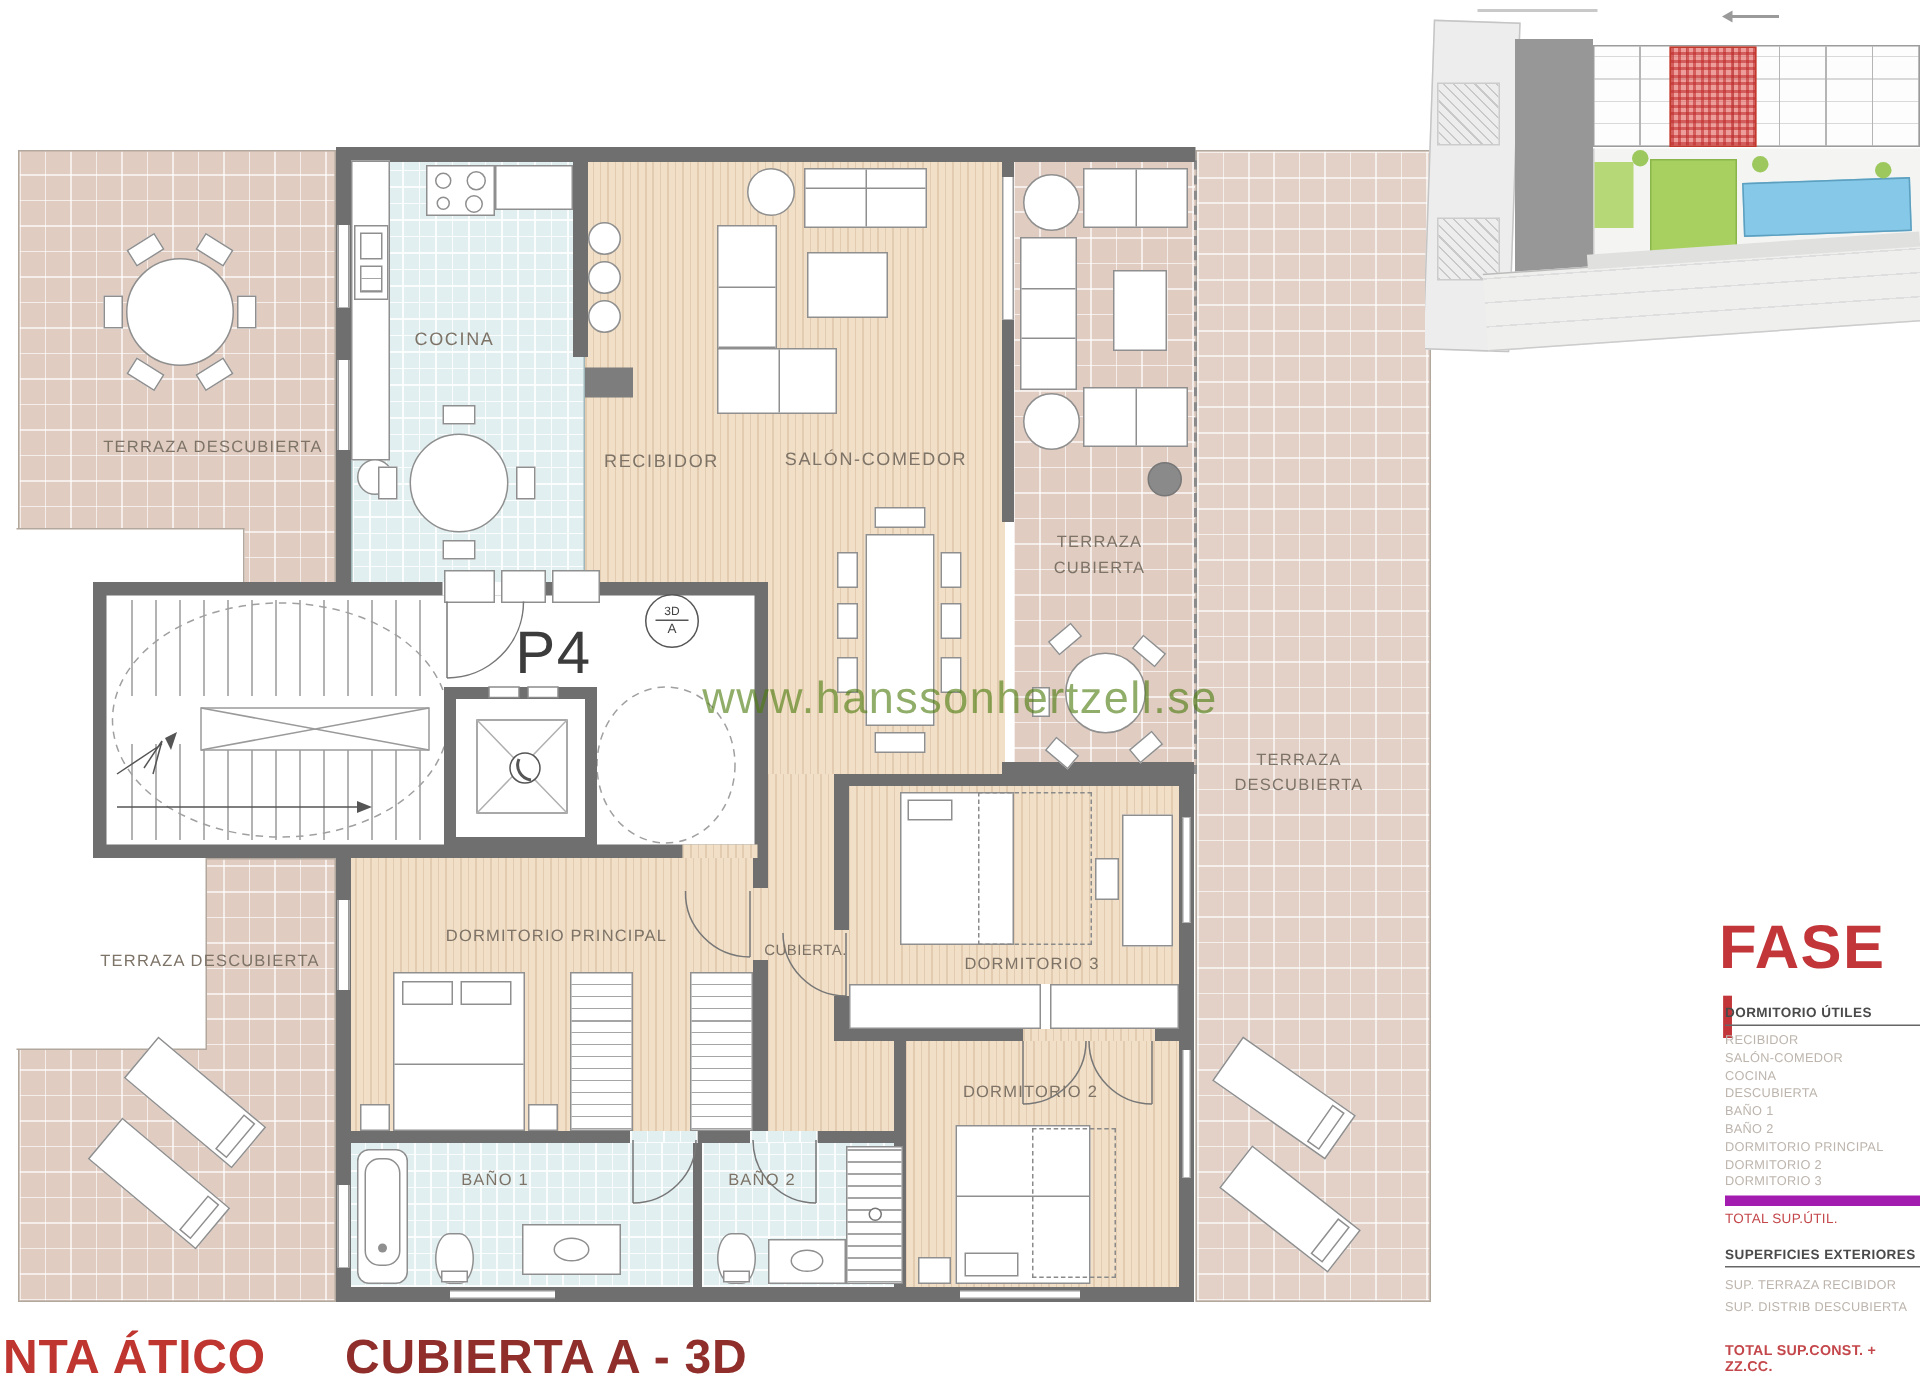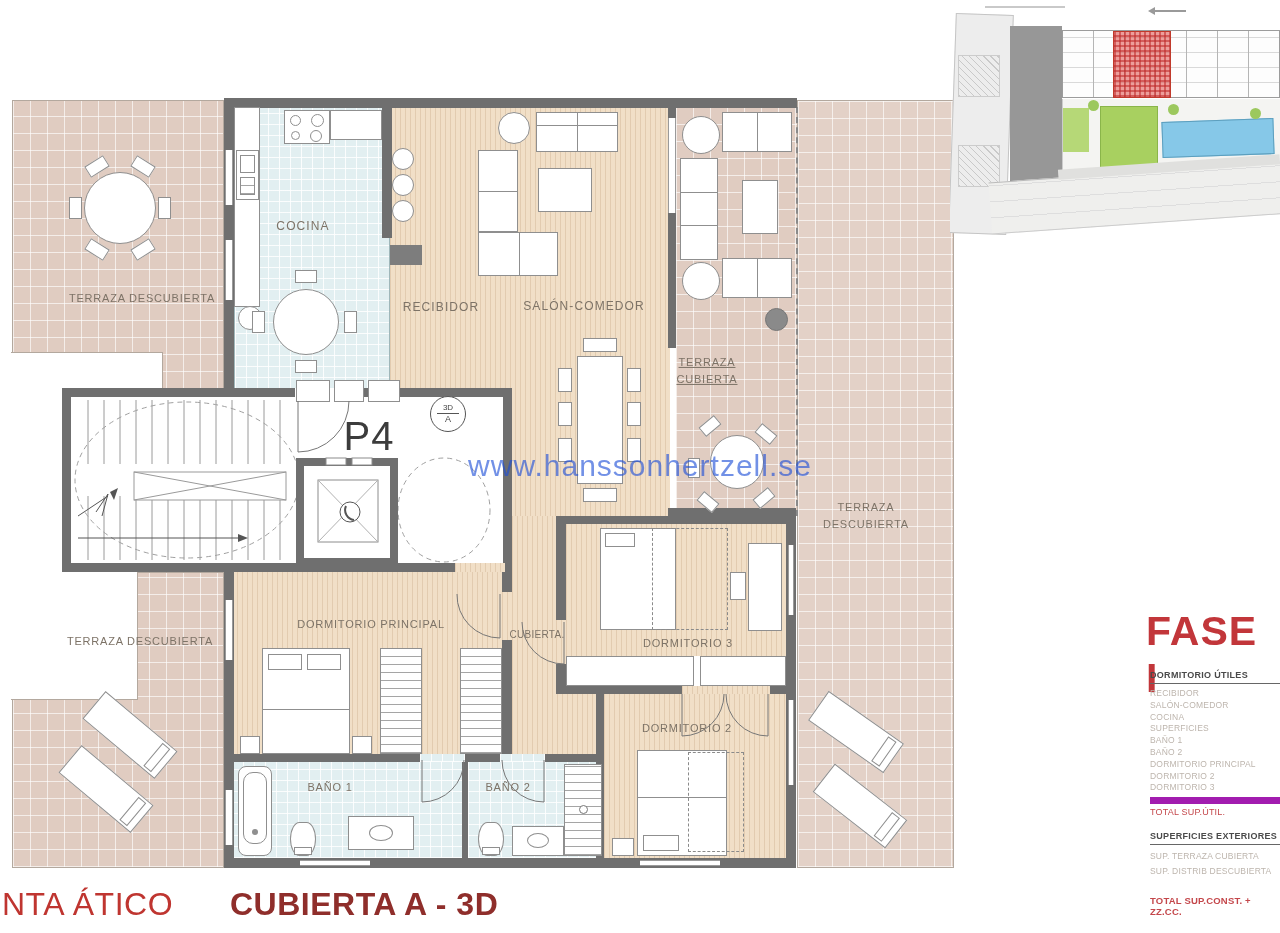--- a/index.html
+++ b/index.html
@@ -24,33 +24,33 @@
   .win{background:#fff;border-top:1px solid #9a9a9a;border-bottom:1px solid #9a9a9a;}
   .winv{background:#fff;border-left:1px solid #9a9a9a;border-right:1px solid #9a9a9a;}
   .rlabel{position:absolute;color:#7d7367;font-size:12px;letter-spacing:1.1px;
     transform:translate(-50%,-50%);white-space:nowrap;z-index:40;}
   .rlabel.sm{font-size:11px;letter-spacing:.8px;}
   .rlabel.wrap{white-space:normal;text-align:center;line-height:1.55;}
   .door{position:absolute;z-index:35;}
   .door path{stroke:#777;fill:none;stroke-width:1;}
   .hatch{background-image:repeating-linear-gradient(45deg,#c9c9c9 0 1px,transparent 1px 5px);}
   #watermark{position:absolute;left:640px;top:466px;transform:translate(-50%,-50%);
-    color:#1d4ed8;opacity:.62;font-size:30px;letter-spacing:1px;z-index:60;white-space:nowrap;}
+    color:#4d7c0f;opacity:.62;font-size:30px;letter-spacing:1px;z-index:60;white-space:nowrap;}
   
   #fase{position:absolute;left:1146px;top:594px;font-size:41px;font-weight:bold;
     color:#c2363a;letter-spacing:1px;z-index:10;margin-top:14px;}
   #legend{position:absolute;left:1150px;top:670px;width:130px;z-index:10;}
   .lg-head{font-size:9px;font-weight:bold;color:#4a4a4a;letter-spacing:.3px;
     border-bottom:1px solid #666;padding-bottom:3px;margin-bottom:4px;}
   .lg-item{font-size:8.5px;color:#bdb5ad;line-height:11.8px;letter-spacing:.2px;white-space:nowrap;}
   .lg-item.sp{line-height:15px;}
   .lg-total{font-size:9px;color:#c4474b;margin-top:2px;letter-spacing:.2px;}
   .lg-line{border-top:7px solid #a21caf;margin-top:3px;padding-top:3px;}
   .lg-gap{height:14px;}
-  #footer-left{position:absolute;left:2px;top:886px;font-size:32px;font-weight:normal;
+  #footer-left{position:absolute;left:2px;top:886px;font-size:32px;font-weight:bold;
     color:#bf3530;letter-spacing:.5px;z-index:10;}
   #footer-right{position:absolute;left:230px;top:886px;font-size:32px;font-weight:bold;
     color:#8f2e2b;letter-spacing:.5px;z-index:10;}
   #unitP4{position:absolute;left:369px;top:436px;transform:translate(-50%,-50%);
     font-size:40px;color:#3c3c3c;z-index:45;letter-spacing:1px;}
   #marker3d{position:absolute;left:430px;top:396px;width:34px;height:34px;border:1.5px solid #555;
     border-radius:50%;background:#fff;z-index:46;display:flex;flex-direction:column;
     align-items:center;justify-content:center;}
   #marker3d .t{font-size:8px;color:#444;border-bottom:1px solid #555;width:22px;text-align:center;line-height:10px;}
   #marker3d .b{font-size:9px;color:#444;line-height:11px;}
@@ -291,21 +291,21 @@
   <div class="abs" style="left:2px;top:74px;width:30px;height:10px;border:1px solid #8f8f8f;"></div>
 </div>
 <div class="abs furn z3" style="left:842px;top:760px;width:36px;height:92px;transform:rotate(-52deg);">
   <div class="abs" style="left:2px;top:74px;width:30px;height:10px;border:1px solid #8f8f8f;"></div>
 </div>
 
 <div class="rlabel sm" style="left:142px;top:298px;">TERRAZA DESCUBIERTA</div>
 <div class="rlabel" style="left:303px;top:226px;">COCINA</div>
 <div class="rlabel" style="left:441px;top:307px;">RECIBIDOR</div>
 <div class="rlabel" style="left:584px;top:306px;">SALÓN-COMEDOR</div>
-<div class="rlabel sm wrap" style="left:707px;top:371px;width:86px;text-decoration:underline;">TERRAZA CUBIERTA</div>
+<div class="rlabel sm wrap" style="left:733px;top:371px;width:86px;">TERRAZA CUBIERTA</div>
 <div class="rlabel sm wrap" style="left:866px;top:516px;width:112px;">TERRAZA DESCUBIERTA</div>
 <div class="rlabel sm" style="left:371px;top:624px;">DORMITORIO PRINCIPAL</div>
 <div class="rlabel sm" style="left:537px;top:634px;font-size:10px;letter-spacing:.3px;">CUBIERTA.</div>
 <div class="rlabel sm" style="left:688px;top:643px;">DORMITORIO 3</div>
 <div class="rlabel sm" style="left:687px;top:728px;">DORMITORIO 2</div>
 <div class="rlabel sm" style="left:330px;top:787px;">BAÑO 1</div>
 <div class="rlabel sm" style="left:508px;top:787px;">BAÑO 2</div>
 <div class="rlabel sm" style="left:140px;top:641px;">TERRAZA DESCUBIERTA</div>
 
 <div id="unitP4">P4</div>
@@ -341,29 +341,29 @@
   <div class="abs" style="left:108px;top:162px;width:222px;height:10px;background:#e0e0de;transform:rotate(-4deg);"></div>
 </div>
 
 <div id="fase">FASE I</div>
 
 <div id="legend">
   <div class="lg-head">DORMITORIO ÚTILES</div>
   <div class="lg-item">RECIBIDOR</div>
   <div class="lg-item">SALÓN-COMEDOR</div>
   <div class="lg-item">COCINA</div>
-  <div class="lg-item">SUPERFICIES</div>
+  <div class="lg-item">DESCUBIERTA</div>
   <div class="lg-item">BAÑO 1</div>
   <div class="lg-item">BAÑO 2</div>
   <div class="lg-item">DORMITORIO PRINCIPAL</div>
   <div class="lg-item">DORMITORIO 2</div>
   <div class="lg-item">DORMITORIO 3</div>
   <div class="lg-total lg-line">TOTAL SUP.ÚTIL.</div>
   <div class="lg-gap"></div>
   <div class="lg-head">SUPERFICIES EXTERIORES</div>
-  <div class="lg-item sp">SUP. TERRAZA CUBIERTA</div>
+  <div class="lg-item sp">SUP. TERRAZA RECIBIDOR</div>
   <div class="lg-item sp">SUP. DISTRIB DESCUBIERTA</div>
   <div class="lg-gap"></div>
   <div class="lg-total" style="font-weight:bold;font-size:9.5px;">TOTAL SUP.CONST. + ZZ.CC.</div>
 </div>
 
 <div id="footer-left">NTA ÁTICO</div>
 <div id="footer-right">CUBIERTA A - 3D</div>
 
 </body></html>

